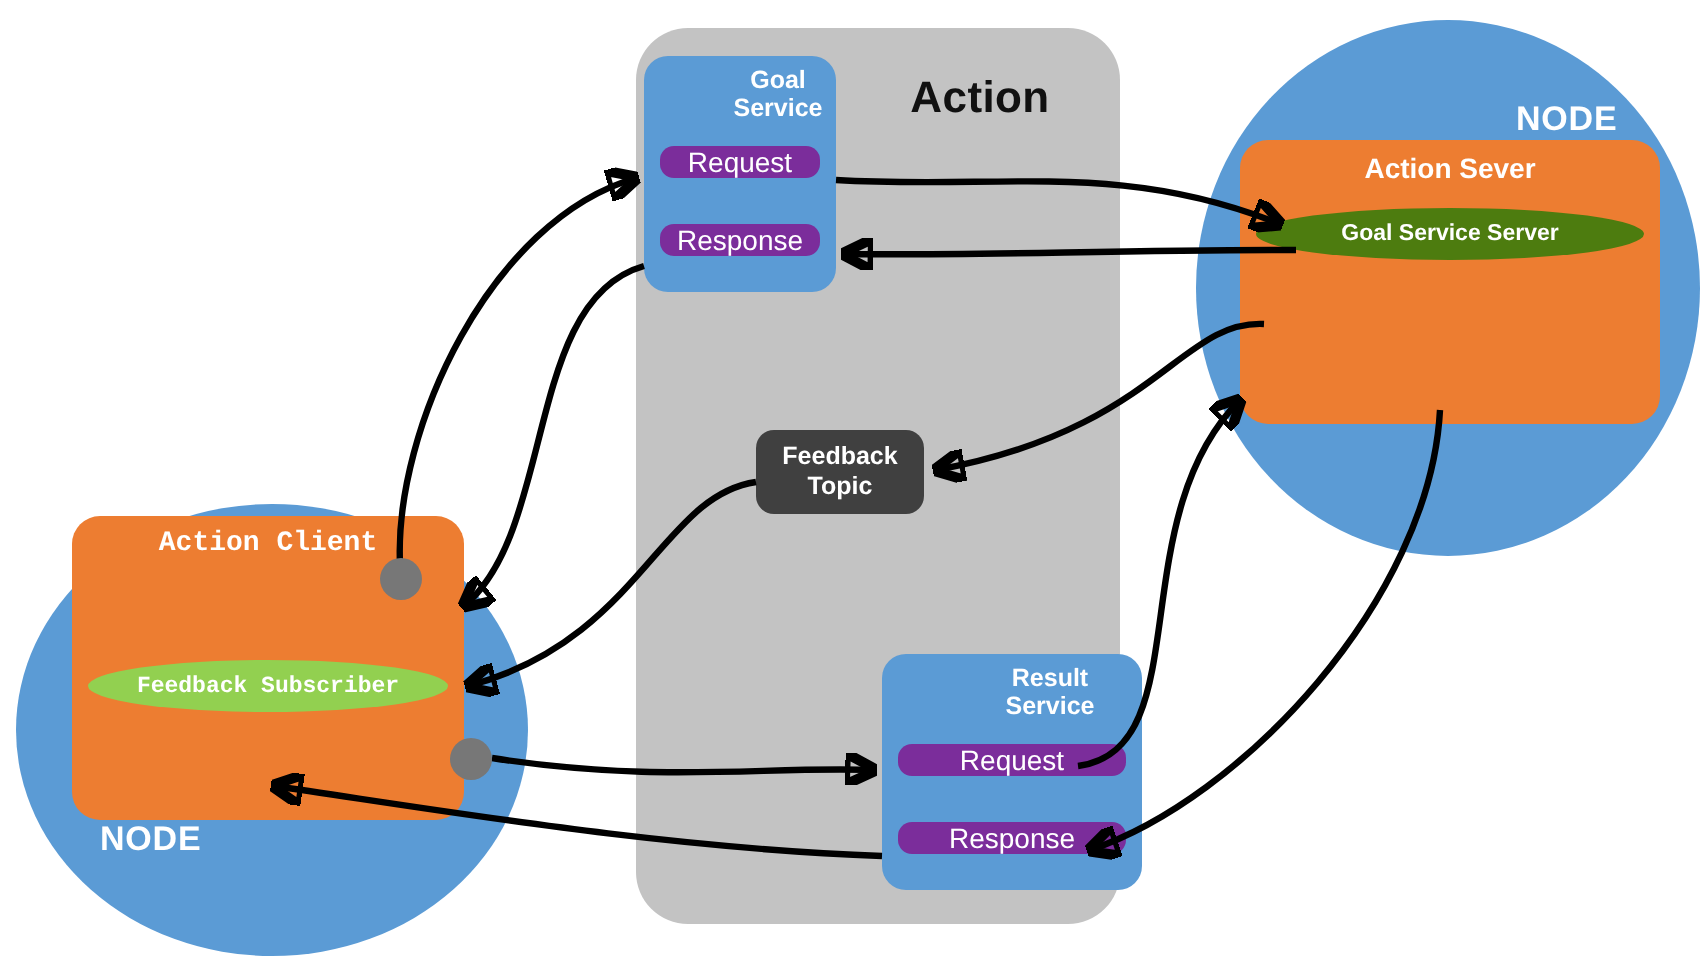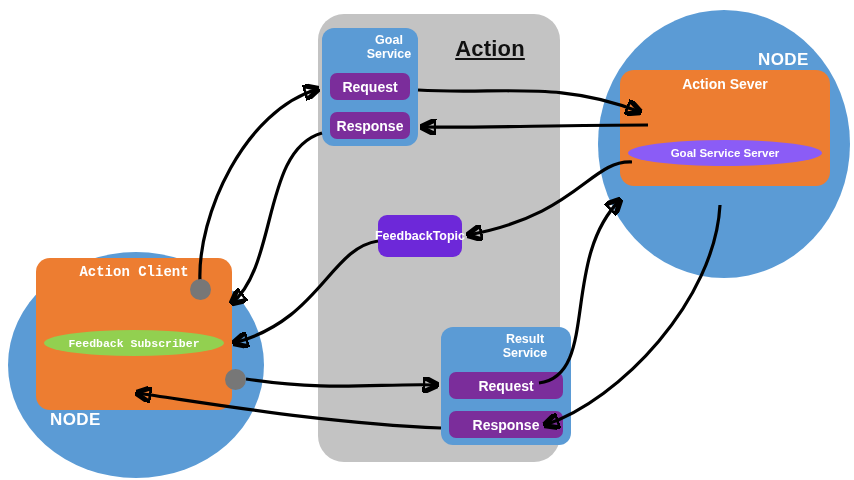--- a/index.html
+++ b/index.html
@@ -33,21 +33,20 @@
     position: absolute;
     left: 420px;
     top: 36px;
     width: 140px;
     text-align: center;
     font-size: 22px;
     font-weight: bold;
     color: #111111;
     z-index: 6;
     letter-spacing: 0.2px;
-    text-decoration: underline;
   }
 
   
   .node-circle {
     position: absolute;
     background: #5b9bd5;
     border-radius: 50%;
     z-index: 2;
   }
   #node-client-circle {
@@ -84,21 +83,21 @@
     left: 36px;
     top: 258px;
     width: 196px;
     height: 152px;
     font-family: Liberation Mono, monospace;
   }
   #action-server-box {
     left: 620px;
     top: 70px;
     width: 210px;
-    height: 116px;
+    height: 142px;
   }
   .action-box-title {
     position: absolute;
     width: 100%;
     text-align: center;
     top: 6px;
     font-size: 14px;
     font-weight: bold;
     color: #ffffff;
   }
@@ -111,21 +110,21 @@
     height: 26px;
     border-radius: 50%;
     display: flex;
     align-items: center;
     justify-content: center;
     font-size: 11.5px;
     font-weight: bold;
     color: #ffffff;
     white-space: nowrap;
   }
-  .pill.yellow { background: #8b5cf6; margin-top: 36px; }
+  .pill.yellow { background: #4d7c0f; }
   .pill.green  { background: #92d050; }
 
   #client-pill-0 { top: 30px; }
   #client-pill-1 { top: 72px; }
   #client-pill-2 { top: 114px; }
 
   #server-pill-0 { top: 34px; }
   #server-pill-1 { top: 72px; }
   #server-pill-2 { top: 110px; }
 
@@ -158,45 +157,45 @@
     font-size: 12.5px;
     font-weight: bold;
     color: #ffffff;
     line-height: 14px;
     margin-left: 38px;
   }
   .msg-box {
     position: absolute;
     left: 8px;
     right: 8px;
-    height: 27px;
+    height: 16px;
     background: #7b2d9b;
     border-radius: 7px;
     display: flex;
     align-items: center;
     justify-content: center;
     font-size: 14px;
-    font-weight: bold;
+    font-weight: normal;
     color: #ffffff;
   }
   .msg-box.req { top: 45px; }
   .msg-box.res { top: 84px; }
 
   
   #feedback-topic-box {
     position: absolute;
     left: 378px;
     top: 215px;
     width: 84px;
     height: 42px;
-    background: #6d28d9;
+    background: #404040;
     border-radius: 9px;
     z-index: 4;
     display: flex;
-    flex-direction: row;
+    flex-direction: column;
     align-items: center;
     justify-content: center;
     font-size: 12.5px;
     font-weight: bold;
     color: #ffffff;
     line-height: 15px;
     text-align: center;
   }
 
   

